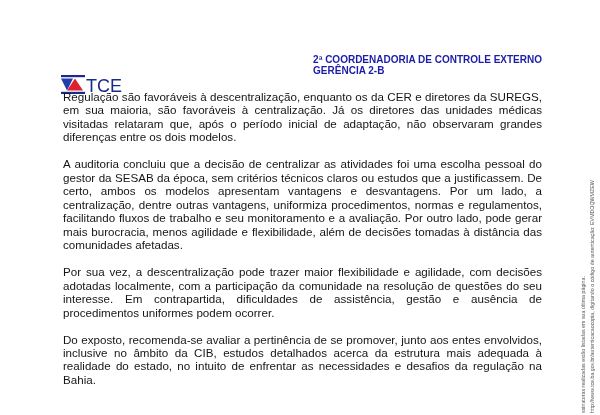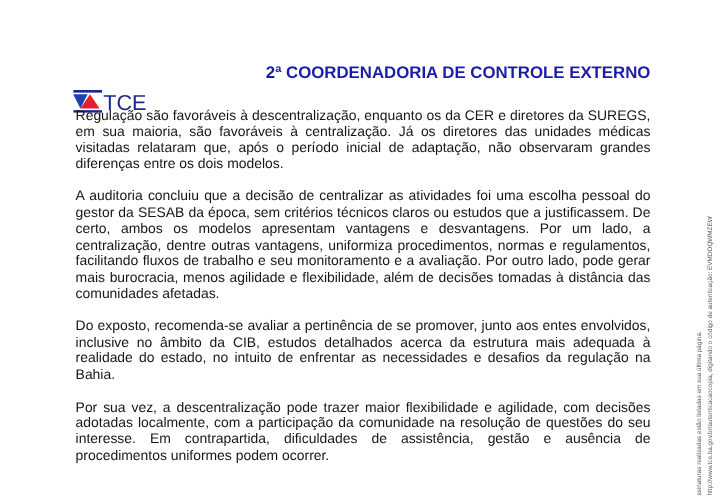--- a/index.html
+++ b/index.html
@@ -24,21 +24,21 @@
       margin-top: 34px;
     }
     .logo svg { display: block; }
     .header-org {
       position: absolute;
       right: 58px;
       top: 55px;
       text-align: left;
       font-family: "Liberation Sans", sans-serif;
       font-weight: bold;
-      font-size: 14px;
+      font-size: 10px;
       line-height: 10.5px;
       color: #1c1ca8;
       letter-spacing: 0;
     }
     .header-org div { white-space: nowrap; }
     .body-text {
       position: absolute;
       left: 63px;
       top: 90px;
       width: 479px;
@@ -77,27 +77,28 @@
     <rect x="0" y="0" width="24" height="2.2" fill="#1a2a8c"></rect>
     <rect x="0" y="16.8" width="24" height="2.2" fill="#1a2a8c"></rect>
     <polygon points="0,3.5 12,3.5 6,15.5" fill="#1f3fb0"></polygon>
     <polygon points="6,15.5 14,3.5 22,15.5" fill="#e0202e"></polygon>
     <text x="25" y="16.5" font-family="Liberation Sans, sans-serif" font-size="18" fill="#1a2a8c">TCE</text>
   </svg>
 </div>
 
 <div class="header-org">
   <div>2ª COORDENADORIA DE CONTROLE EXTERNO</div>
+  <div>GERÊNCIA 2-B</div>
 </div>
 
 <div class="body-text">
   <p>Regulação são favoráveis à descentralização, enquanto os da CER e diretores da SUREGS, em sua maioria, são favoráveis à centralização. Já os diretores das unidades médicas visitadas relataram que, após o período inicial de adaptação, não observaram grandes diferenças entre os dois modelos.</p>
   <p>A auditoria concluiu que a decisão de centralizar as atividades foi uma escolha pessoal do gestor da SESAB da época, sem critérios técnicos claros ou estudos que a justificassem. De certo, ambos os modelos apresentam vantagens e desvantagens. Por um lado, a centralização, dentre outras vantagens, uniformiza procedimentos, normas e regulamentos, facilitando fluxos de trabalho e seu monitoramento e a avaliação. Por outro lado, pode gerar mais burocracia, menos agilidade e flexibilidade, além de decisões tomadas à distância das comunidades afetadas.</p>
+  <p>Por sua vez, a descentralização pode trazer maior flexibilidade e agilidade, com decisões adotadas localmente, com a participação da comunidade na resolução de questões do seu interesse. Em contrapartida, dificuldades de assistência, gestão e ausência de procedimentos uniformes podem ocorrer.</p>
   <p>Do exposto, recomenda-se avaliar a pertinência de se promover, junto aos entes envolvidos, inclusive no âmbito da CIB, estudos detalhados acerca da estrutura mais adequada à realidade do estado, no intuito de enfrentar as necessidades e desafios da regulação na Bahia.</p>
-  <p>Por sua vez, a descentralização pode trazer maior flexibilidade e agilidade, com decisões adotadas localmente, com a participação da comunidade na resolução de questões do seu interesse. Em contrapartida, dificuldades de assistência, gestão e ausência de procedimentos uniformes podem ocorrer.</p>
 </div>
 
 <div class="side-note">
   <div class="rot">
     <div>ssinaturas realizadas estão listadas em sua última página.</div>
     <div>http://www.tce.ba.gov.br/autenticacaocopia, digitando o código de autenticação: EVMDOQWMZEW</div>
   </div>
 </div>
 
 </body></html>

